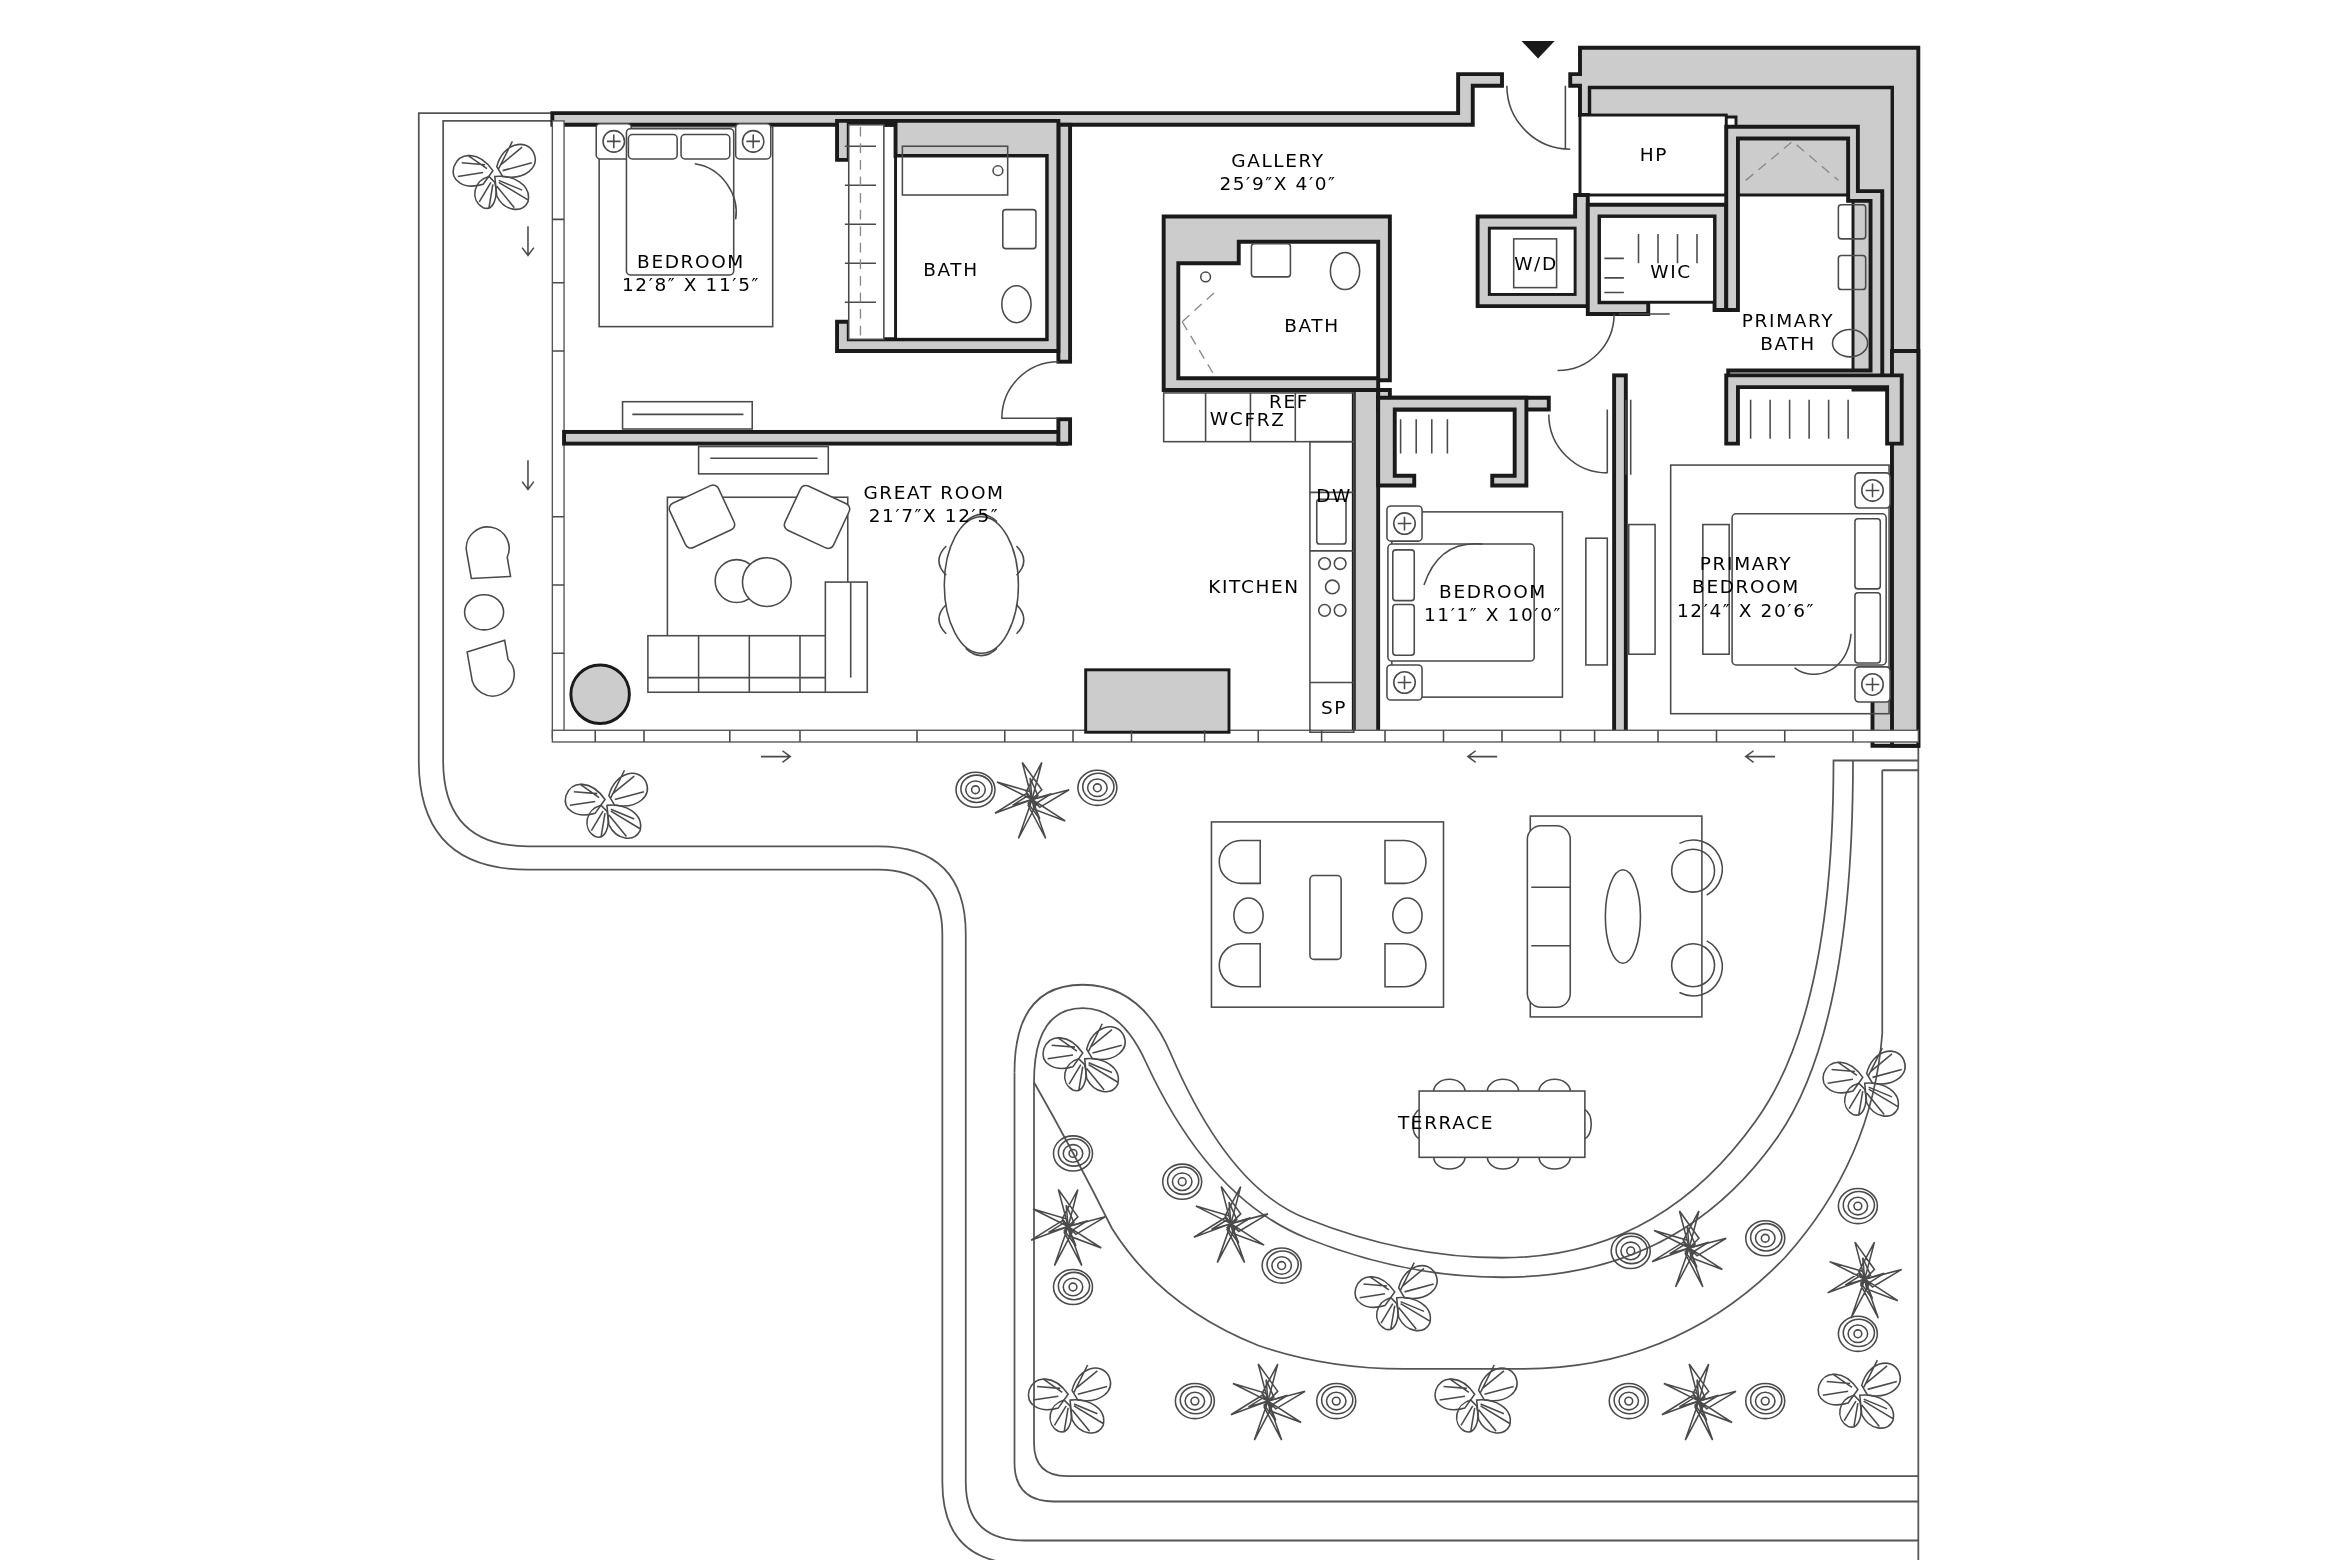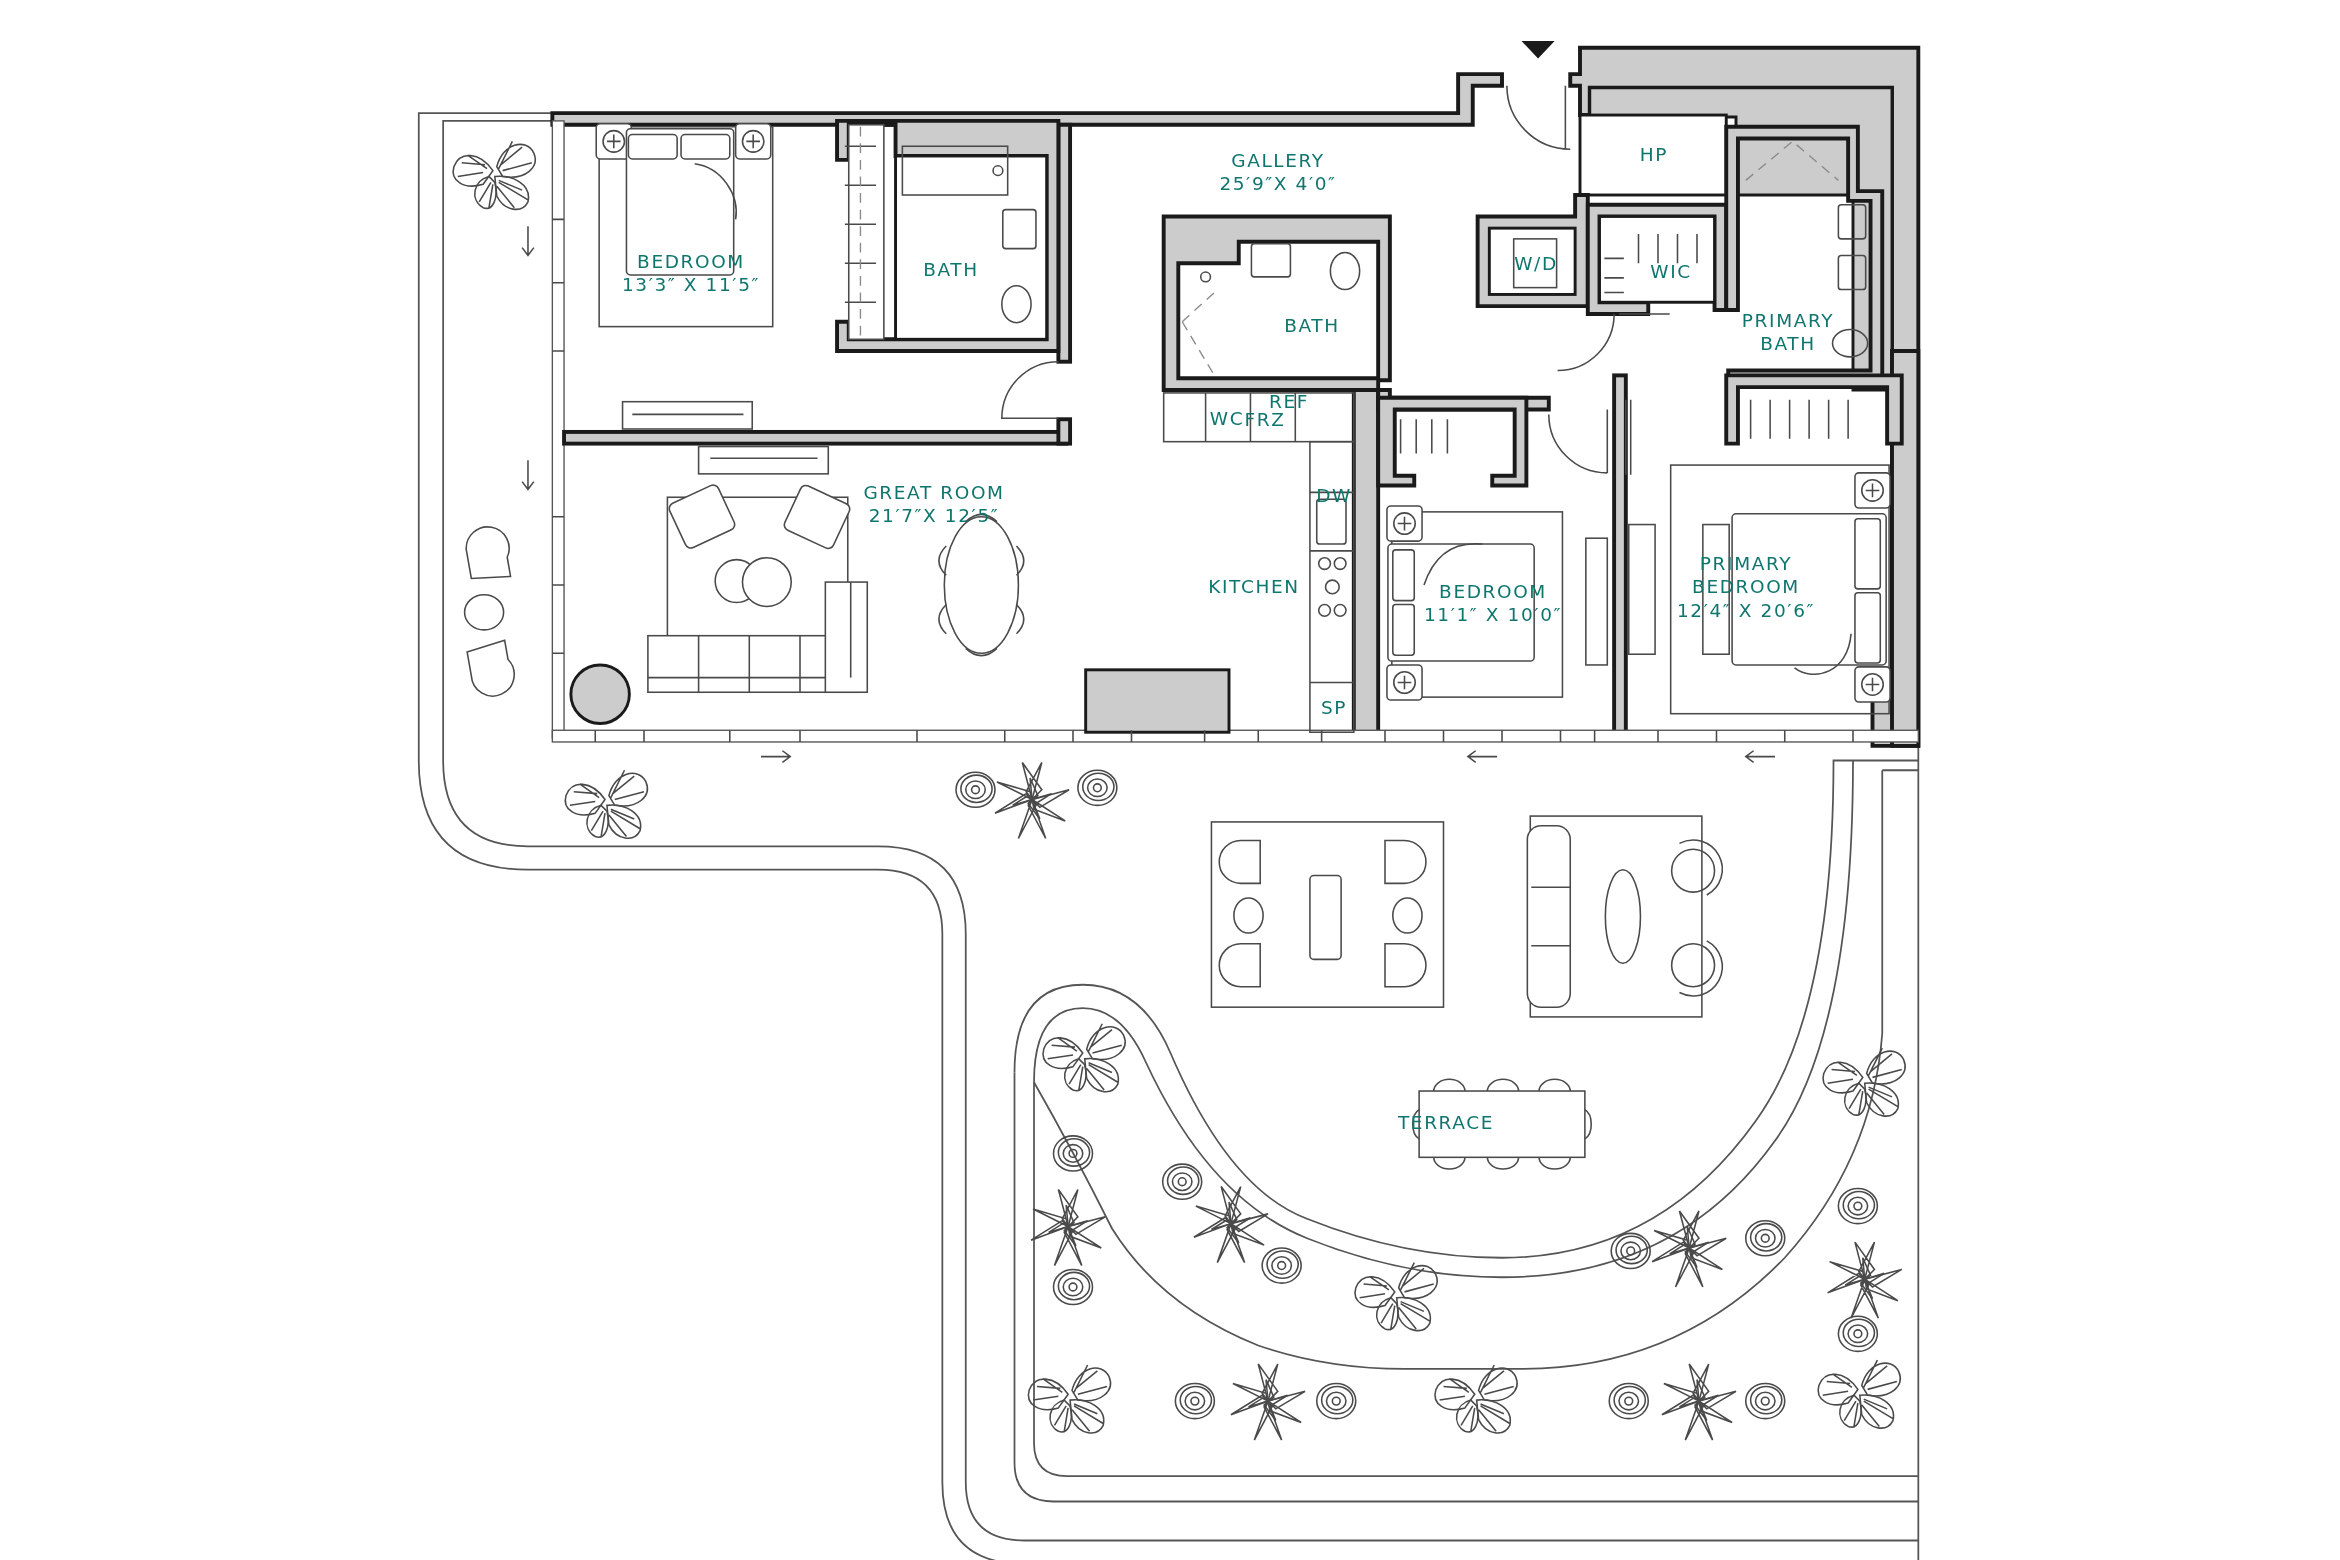--- a/index.html
+++ b/index.html
@@ -6,21 +6,21 @@
   body { width: 2341px; height: 1560px; overflow: hidden; position: relative; font-family: "DejaVu Sans", sans-serif; }
   #plan { position: absolute; left: 0; top: 0; width: 2341px; height: 1560px; }
   .wall { fill: #cccccc; stroke: #1a1a1a; stroke-width: 4; stroke-linejoin: miter; }
   .thin { fill: none; stroke: #4a4a4a; stroke-width: 1.6; }
   .thinw { fill: #ffffff; stroke: #4a4a4a; stroke-width: 1.6; }
   .dash { fill: none; stroke: #8a8a8a; stroke-width: 1.4; stroke-dasharray: 10 7; }
   .terr { fill: none; stroke: #555555; stroke-width: 1.8; }
   .win { fill: #ffffff; stroke: #555555; stroke-width: 1.4; }
   .dark { fill: #1a1a1a; }
   .grayfill { fill: #cccccc; stroke: #1a1a1a; stroke-width: 3; }
-  .lbl { position: absolute; transform: translateX(-50%); white-space: nowrap; color: #0f766e; font-family: "DejaVu Sans", sans-serif; font-size: 18.5px; letter-spacing: 1.6px; line-height: 23.4px; text-align: center; }
+  .lbl { position: absolute; transform: translateX(-50%); white-space: nowrap; color: #000000; font-family: "DejaVu Sans", sans-serif; font-size: 18.5px; letter-spacing: 1.6px; line-height: 23.4px; text-align: center; }
   .lbl span { display: block; }
 </style>
 </head>
 <body>
 
 <svg id="plan" viewBox="0 0 2400 1600" xmlns="http://www.w3.org/2000/svg">
   <defs>
     <g id="monstera">
       <path class="thin" d="M0,0 C-14,-20 -34,-20 -40,-4 C-44,10 -30,20 -10,14 Z M-8,-6 L-32,-8 M-10,2 L-36,6 M-6,-2 L-26,-16"></path>
       <path class="thin" d="M4,-4 C10,-28 34,-34 42,-18 C48,-4 34,10 10,6 Z M8,-6 L30,-24 M10,0 L40,-8 M6,-2 L20,-30"></path>
@@ -270,21 +270,21 @@
     <use href="#monstera" x="1512" y="1430"></use>
     <use href="#rose" x="1670" y="1437"></use>
     <use href="#flower" x="1742" y="1437"></use>
     <use href="#rose" x="1810" y="1437"></use>
     <use href="#monstera" x="1905" y="1425"></use>
   </g>
 </svg>
 
 <div class="lbl" style="left:691px; top:250px;">
   <span>BEDROOM</span>
-  <span>13′3″ X 11′5″</span>
+  <span>12′8″ X 11′5″</span>
 </div>
 <div class="lbl" style="left:951px; top:258px;">
   <span>BATH</span>
 </div>
 <div class="lbl" style="left:1278px; top:149px;">
   <span>GALLERY</span>
   <span>25′9″X 4′0″</span>
 </div>
 <div class="lbl" style="left:1312px; top:314px;">
   <span>BATH</span>

